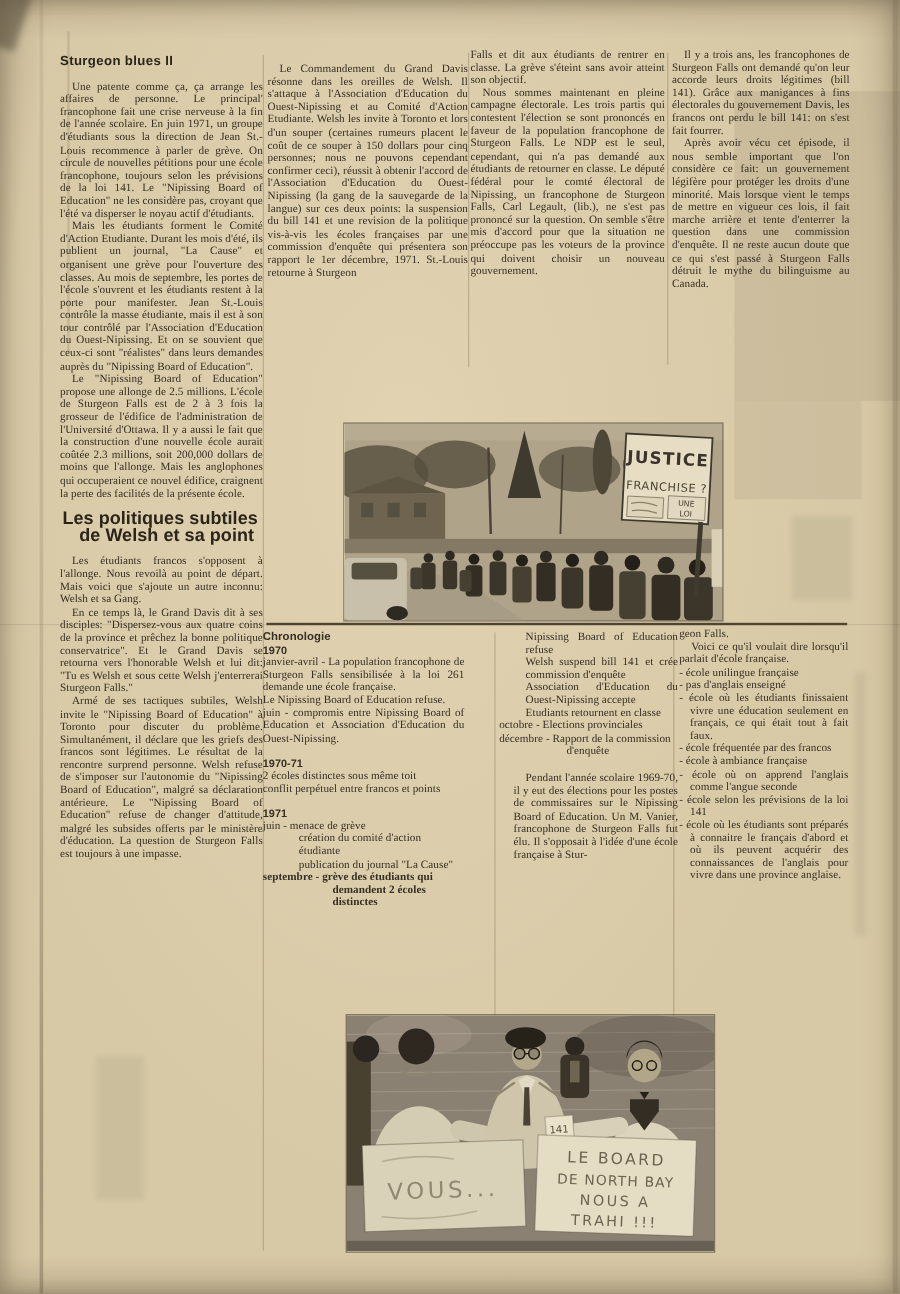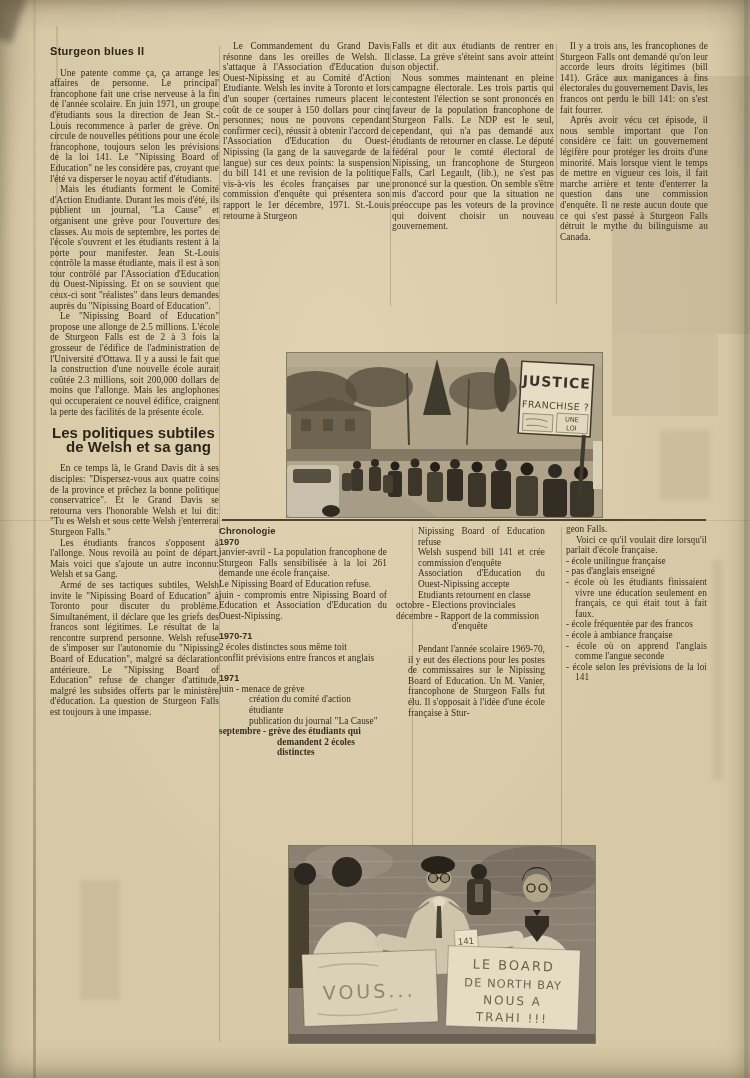--- a/index.html
+++ b/index.html
@@ -12,21 +12,21 @@
       linear-gradient(260deg, rgba(118,103,78,.18), transparent 5%),
       linear-gradient(to bottom, rgba(118,103,78,.14), transparent 3%, transparent 97%, rgba(118,103,78,.16)),
       #d8c9a6;
   }
   .page::after{
     content:""; position:absolute; inset:0; pointer-events:none;
     box-shadow: inset 0 0 30px rgba(92,80,58,.30), inset -7px 0 14px rgba(92,80,58,.22), inset 5px 0 12px rgba(92,80,58,.20);
   }
   .col{position:absolute; text-align:justify; font-size:9.3px; line-height:10.6px; letter-spacing:.05px;}
   #col1{left:50px; top:46px; width:169px;}
-  #col2{left:223px; top:41px; width:167px;}
+  #col2{left:223px; top:53px; width:167px;}
   #col3{left:392px; top:41px; width:162px;}
   #col4{left:560px; top:41px; width:148px;}
   .headline{font-family:"Liberation Sans",sans-serif; font-weight:bold; font-size:11px; letter-spacing:.3px; margin:0 0 11px 0; color:#2b241a; text-align:left;}
   .subhead{font-family:"Liberation Sans",sans-serif; font-weight:bold; font-size:15px; margin:11px 0 0 2px; text-align:left; color:#2b241a;}
   .subhead2{margin:3px 0 11px 16px;}
   p.body{margin:0;}
   p.ind{text-indent:10px;}
   
   .photo{position:absolute; box-shadow:0 0 0 1px rgba(60,52,40,.55);}
   #photo1{left:287px; top:353px; width:315px; height:164px;}
@@ -34,21 +34,21 @@
   
   .hrule{position:absolute; left:222px; top:519px; width:484px; height:2px; background:#4f4334;}
   .vrule{position:absolute; width:1px; background:rgba(95,80,58,.28);}
   #vr1{left:219px; top:46px; height:996px;}
   #vr2{left:390px; top:44px; height:262px;}
   #vr3{left:556px; top:44px; height:260px;}
   #vr4{left:412px; top:527px; height:346px;}
   #vr5{left:561px; top:527px; height:356px;}
   
   #colA{left:219px; top:526px; width:168px;}
-  #colB{left:408px; top:526px; width:137px;}
+  #colB{left:428px; top:526px; width:137px;}
   #colC{left:566px; top:524px; width:141px;}
   .chrono-head{font-family:"Liberation Sans",sans-serif; font-weight:bold; font-size:9.5px; margin:0; text-align:left;}
   .chrono-year{font-family:"Liberation Sans",sans-serif; font-weight:bold; font-size:9px; margin:0; text-align:left;}
   .gap{margin-top:10px;}
   .chrono-p{margin:0; text-align:justify;}
   .sub30{padding-left:30px; text-align:left;}
   .hang58{padding-left:58px; text-indent:-58px; text-align:left;font-weight:bold;}
   .cont-item{margin:0; padding-left:10px; text-align:justify;}
   .hang-out{margin-left:-12px; padding-left:56px; text-indent:-56px; text-align:left;}
   .li{margin:0; padding-left:9px; text-indent:-9px; text-align:justify;}
@@ -86,23 +86,23 @@
   <div class="vrule" id="vr4"></div>
   <div class="vrule" id="vr5"></div>
   <div class="hrule"></div>
 
   <div class="col" id="col1">
     <h1 class="headline">Sturgeon blues II</h1>
     <p class="body ind">Une patente comme ça, ça arrange les affaires de personne. Le principal' francophone fait une crise nerveuse à la fin de l'année scolaire. En juin 1971, un groupe d'étudiants sous la direction de Jean St.-Louis recommence à parler de grève. On circule de nouvelles pétitions pour une école francophone, toujours selon les prévisions de la loi 141. Le "Nipissing Board of Education" ne les considère pas, croyant que l'été va disperser le noyau actif d'étudiants.</p>
     <p class="body ind">Mais les étudiants forment le Comité d'Action Etudiante. Durant les mois d'été, ils publient un journal, "La Cause" et organisent une grève pour l'ouverture des classes. Au mois de septembre, les portes de l'école s'ouvrent et les étudiants restent à la porte pour manifester. Jean St.-Louis contrôle la masse étudiante, mais il est à son tour contrôlé par l'Association d'Education du Ouest-Nipissing. Et on se souvient que ceux-ci sont "réalistes" dans leurs demandes auprès du "Nipissing Board of Education".</p>
     <p class="body ind">Le "Nipissing Board of Education" propose une allonge de 2.5 millions. L'école de Sturgeon Falls est de 2 à 3 fois la grosseur de l'édifice de l'administration de l'Université d'Ottawa. Il y a aussi le fait que la construction d'une nouvelle école aurait coûtée 2.3 millions, soit 200,000 dollars de moins que l'allonge. Mais les anglophones qui occuperaient ce nouvel édifice, craignent la perte des facilités de la présente école.</p>
     <p class="subhead">Les politiques subtiles</p>
-    <p class="subhead subhead2">de Welsh et sa gang</p>
+    <p class="subhead subhead2">de Welsh et sa point</p>
+    <p class="body ind">Les étudiants francos s'opposent à l'allonge. Nous revoilà au point de départ. Mais voici que s'ajoute un autre inconnu: Welsh et sa Gang.</p>
     <p class="body ind">En ce temps là, le Grand Davis dit à ses disciples: "Dispersez-vous aux quatre coins de la province et prêchez la bonne politique conservatrice". Et le Grand Davis se retourna vers l'honorable Welsh et lui dit: "Tu es Welsh et sous cette Welsh j'enterrerai Sturgeon Falls."</p>
-    <p class="body ind">Les étudiants francos s'opposent à l'allonge. Nous revoilà au point de départ. Mais voici que s'ajoute un autre inconnu: Welsh et sa Gang.</p>
     <p class="body ind">Armé de ses tactiques subtiles, Welsh invite le "Nipissing Board of Education" à Toronto pour discuter du problème. Simultanément, il déclare que les griefs des francos sont légitimes. Le résultat de la rencontre surprend personne. Welsh refuse de s'imposer sur l'autonomie du "Nipissing Board of Education", malgré sa déclaration antérieure. Le "Nipissing Board of Education" refuse de changer d'attitude, malgré les subsides offerts par le ministère d'éducation. La question de Sturgeon Falls est toujours à une impasse.</p>
   </div>
 
   <div class="col" id="col2">
     <p class="body ind">Le Commandement du Grand Davis résonne dans les oreilles de Welsh. Il s'attaque à l'Association d'Education du Ouest-Nipissing et au Comité d'Action Etudiante. Welsh les invite à Toronto et lors d'un souper (certaines rumeurs placent le coût de ce souper à 150 dollars pour cinq personnes; nous ne pouvons cependant confirmer ceci), réussit à obtenir l'accord de l'Association d'Education du Ouest-Nipissing (la gang de la sauvegarde de la langue) sur ces deux points: la suspension du bill 141 et une revision de la politique vis-à-vis les écoles françaises par une commission d'enquête qui présentera son rapport le 1er décembre, 1971. St.-Louis retourne à Sturgeon</p>
   </div>
 
   <div class="col" id="col3">
     <p class="body">Falls et dit aux étudiants de rentrer en classe. La grève s'éteint sans avoir atteint son objectif.</p>
     <p class="body ind">Nous sommes maintenant en pleine campagne électorale. Les trois partis qui contestent l'élection se sont prononcés en faveur de la population francophone de Sturgeon Falls. Le NDP est le seul, cependant, qui n'a pas demandé aux étudiants de retourner en classe. Le député fédéral pour le comté électoral de Nipissing, un francophone de Sturgeon Falls, Carl Legault, (lib.), ne s'est pas prononcé sur la question. On semble s'être mis d'accord pour que la situation ne préoccupe pas les voteurs de la province qui doivent choisir un nouveau gouvernement.</p>
@@ -184,21 +184,21 @@
   </div>
 
   <div class="col" id="colA">
     <p class="chrono-head">Chronologie</p>
     <p class="chrono-year">1970</p>
     <p class="chrono-p">janvier-avril - La population francophone de Sturgeon Falls sensibilisée à la loi 261 demande une école française.</p>
     <p class="chrono-p">Le Nipissing Board of Education refuse.</p>
     <p class="chrono-p">juin - compromis entre Nipissing Board of Education et Association d'Education du Ouest-Nipissing.</p>
     <p class="chrono-year gap">1970-71</p>
     <p class="chrono-p">2 écoles distinctes sous même toit</p>
-    <p class="chrono-p">conflit prévisions entre francos et anglais</p>
+    <p class="chrono-p">conflit perpétuel entre francos et points</p>
     <p class="chrono-year gap">1971</p>
     <p class="chrono-p">juin - menace de grève</p>
     <p class="chrono-p sub30">création du comité d'action étudiante</p>
     <p class="chrono-p sub30">publication du journal "La Cause"</p>
     <p class="chrono-p hang58">septembre - grève des étudiants qui demandent 2 écoles distinctes</p>
   </div>
 
   <div class="col" id="colB">
     <p class="cont-item">Nipissing Board of Education refuse</p>
     <p class="cont-item">Welsh suspend bill 141 et crée commission d'enquête</p>
@@ -212,20 +212,21 @@
   <div class="col" id="colC">
     <p class="body">geon Falls.</p>
     <p class="body ind">Voici ce qu'il voulait dire lorsqu'il parlait d'école française.</p>
     <p class="li">- école unilingue française</p>
     <p class="li">- pas d'anglais enseigné</p>
     <p class="li">- école où les étudiants finissaient vivre une éducation seulement en français, ce qui était tout à fait faux.</p>
     <p class="li">- école fréquentée par des francos</p>
     <p class="li">- école à ambiance française</p>
     <p class="li">- école où on apprend l'anglais comme l'angue seconde</p>
     <p class="li">- école selon les prévisions de la loi 141</p>
+    <p class="li">- école où les étudiants sont préparés à connaitre le français d'abord et où ils peuvent acquérir des connaissances de l'anglais pour vivre dans une province anglaise.</p>
   </div>
 
   <div class="photo" id="photo2">
     <svg viewBox="0 0 306 197" width="306" height="197">
       <rect width="306" height="197" fill="#8b8173"></rect>
       <g stroke="rgba(220,210,190,.22)" stroke-width="1">
         <line x1="0" y1="16" x2="306" y2="14"></line>
           <line x1="0" y1="32" x2="306" y2="30"></line>
         <line x1="0" y1="48" x2="306" y2="46"></line>
           <line x1="0" y1="64" x2="306" y2="62"></line>

